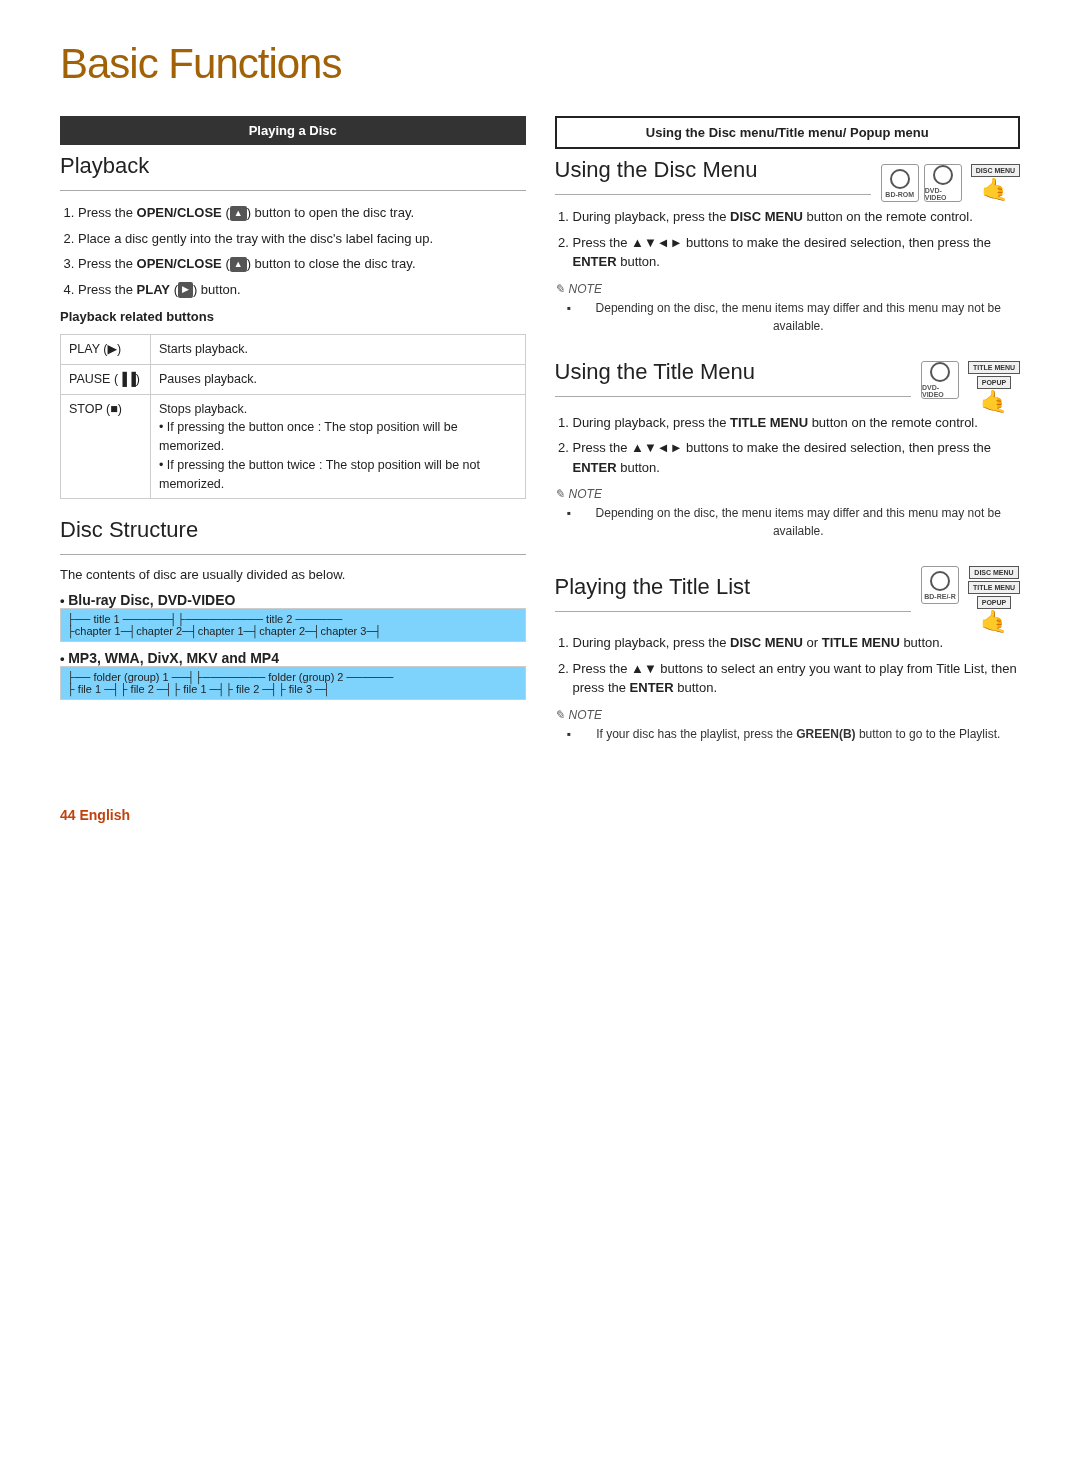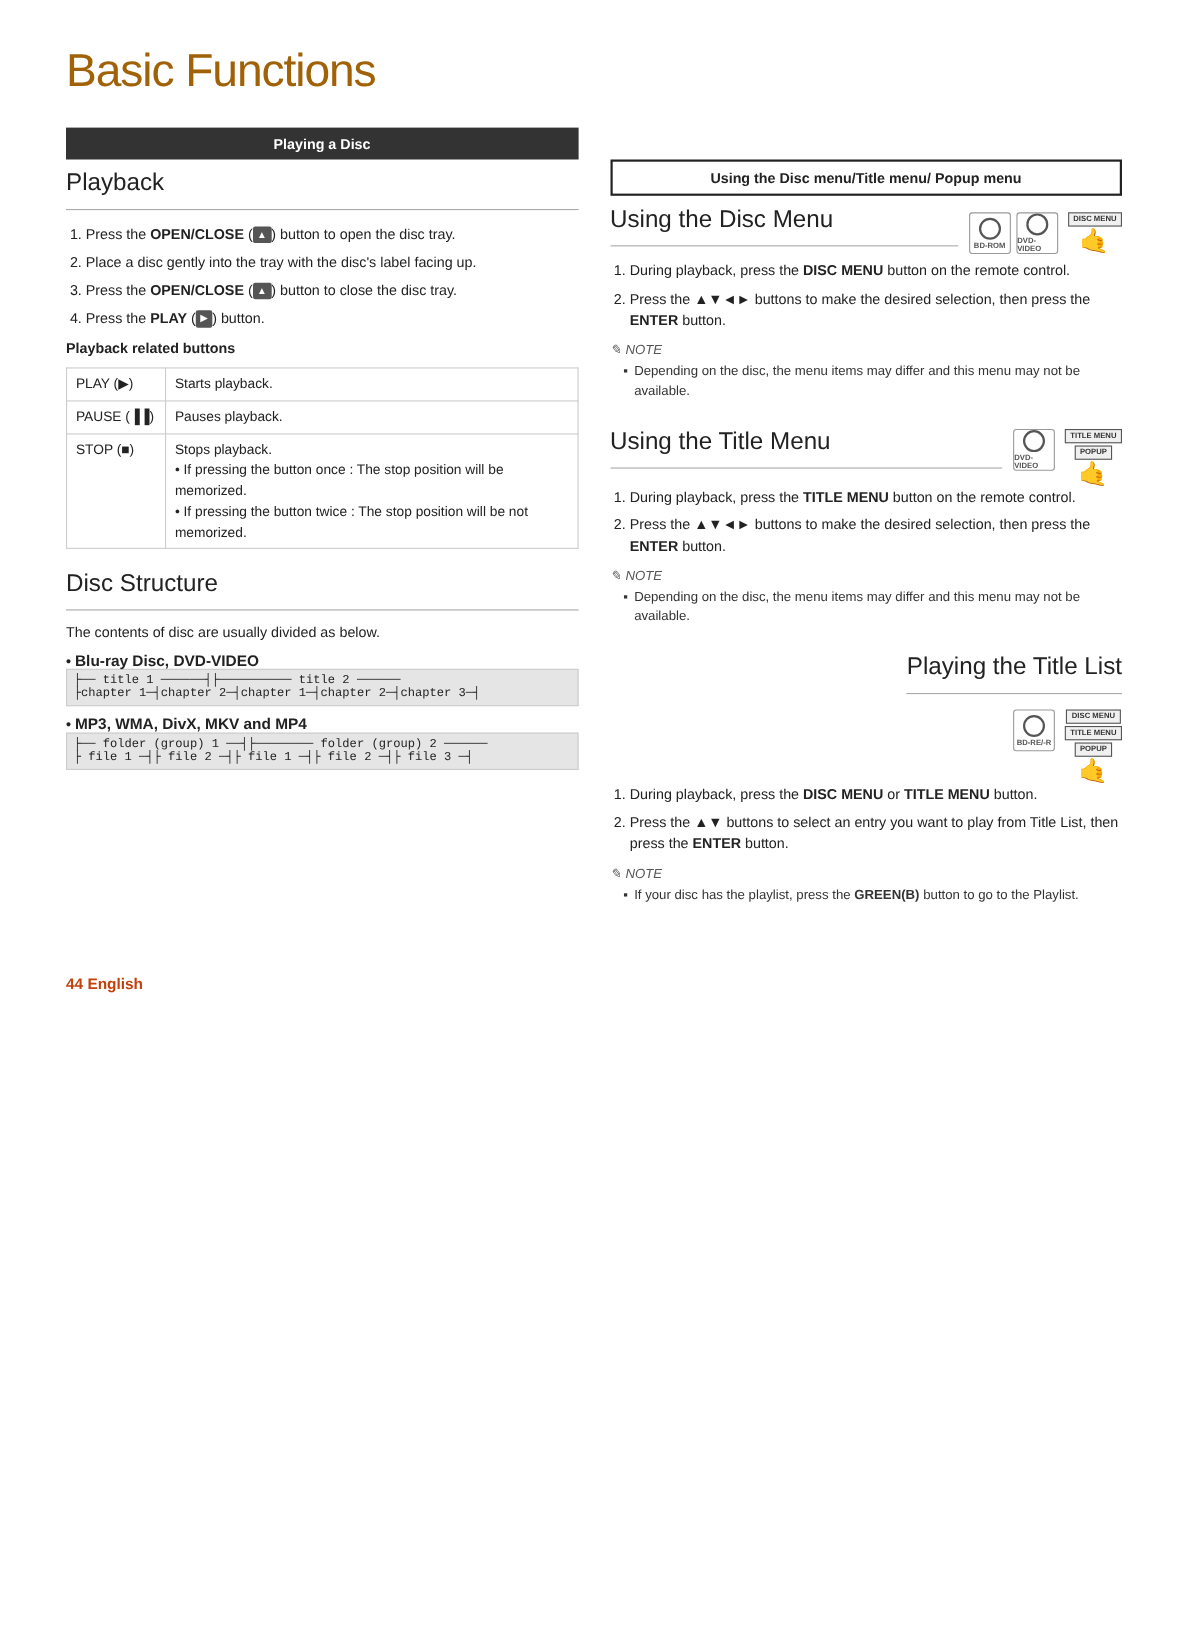--- a/index.html
+++ b/index.html
@@ -23,21 +23,20 @@
       display: flex;
       gap: 29px;
     }
     .left-col {
       flex: 1;
       min-width: 0;
     }
     .right-col {
       flex: 1;
       min-width: 0;
-      margin-top: 29px;
     }
     .section-banner-dark {
       background: #333;
       color: #fff;
       text-align: center;
       padding: 7px 10px;
       font-weight: bold;
       font-size: 13px;
       margin-bottom: 8px;
     }
@@ -95,22 +94,22 @@
     .disc-sub-title {
       font-size: 14px;
       font-weight: bold;
       margin: 10px 0 5px 0;
     }
     .disc-diagram {
       border: 1px solid #ccc;
       padding: 4px 6px;
       font-size: 11px;
       margin-bottom: 8px;
-      background: #e5e5e5;
-      font-family: Liberation Mono, monospace;
+      background: #7dd3fc;
+      font-family: Liberation Sans, sans-serif;
       white-space: pre;
     }
     .note-section {
       margin: 8px 0 12px 0;
     }
     .note-label {
       font-size: 12px;
       color: #555;
       font-style: italic;
       display: flex;
@@ -124,20 +123,21 @@
     .note-text {
       font-size: 12px;
       color: #333;
       padding-left: 12px;
       line-height: 1.5;
     }
     .note-text li {
       list-style: none;
       padding-left: 10px;
       position: relative;
+      text-align: center;
     }
     .note-text li::before {
       content: "▪";
       position: absolute;
       left: 0;
     }
     .right-section {
       margin-bottom: 24px;
       position: relative;
     }
@@ -330,21 +330,21 @@
       </ol>
       <div class="note-section">
         <div class="note-label">NOTE</div>
         <ul class="note-text">
           <li>Depending on the disc, the menu items may differ and this menu may not be available.</li>
         </ul>
       </div>
     </div>
 
     <div class="right-section">
-      <div style="display:flex; justify-content:space-between; align-items:flex-end;flex-direction:column;">
+      <div style="display:flex; justify-content:space-between; align-items:center;">
         <div style="flex:1;">
           <h2 class="section-title">Playing the Title List</h2>
         </div>
         <div style="display:flex; gap:5px; margin-left:10px; margin-top:2px; align-items:flex-start;">
           <div class="disc-icon-box">
             <div class="disc-icon-circle"></div>
             <span>BD-RE/-R</span>
           </div>
           <div style="display:flex; flex-direction:column; align-items:center; gap:2px; margin-left:4px;">
             <div class="small-label-box">DISC MENU</div>

